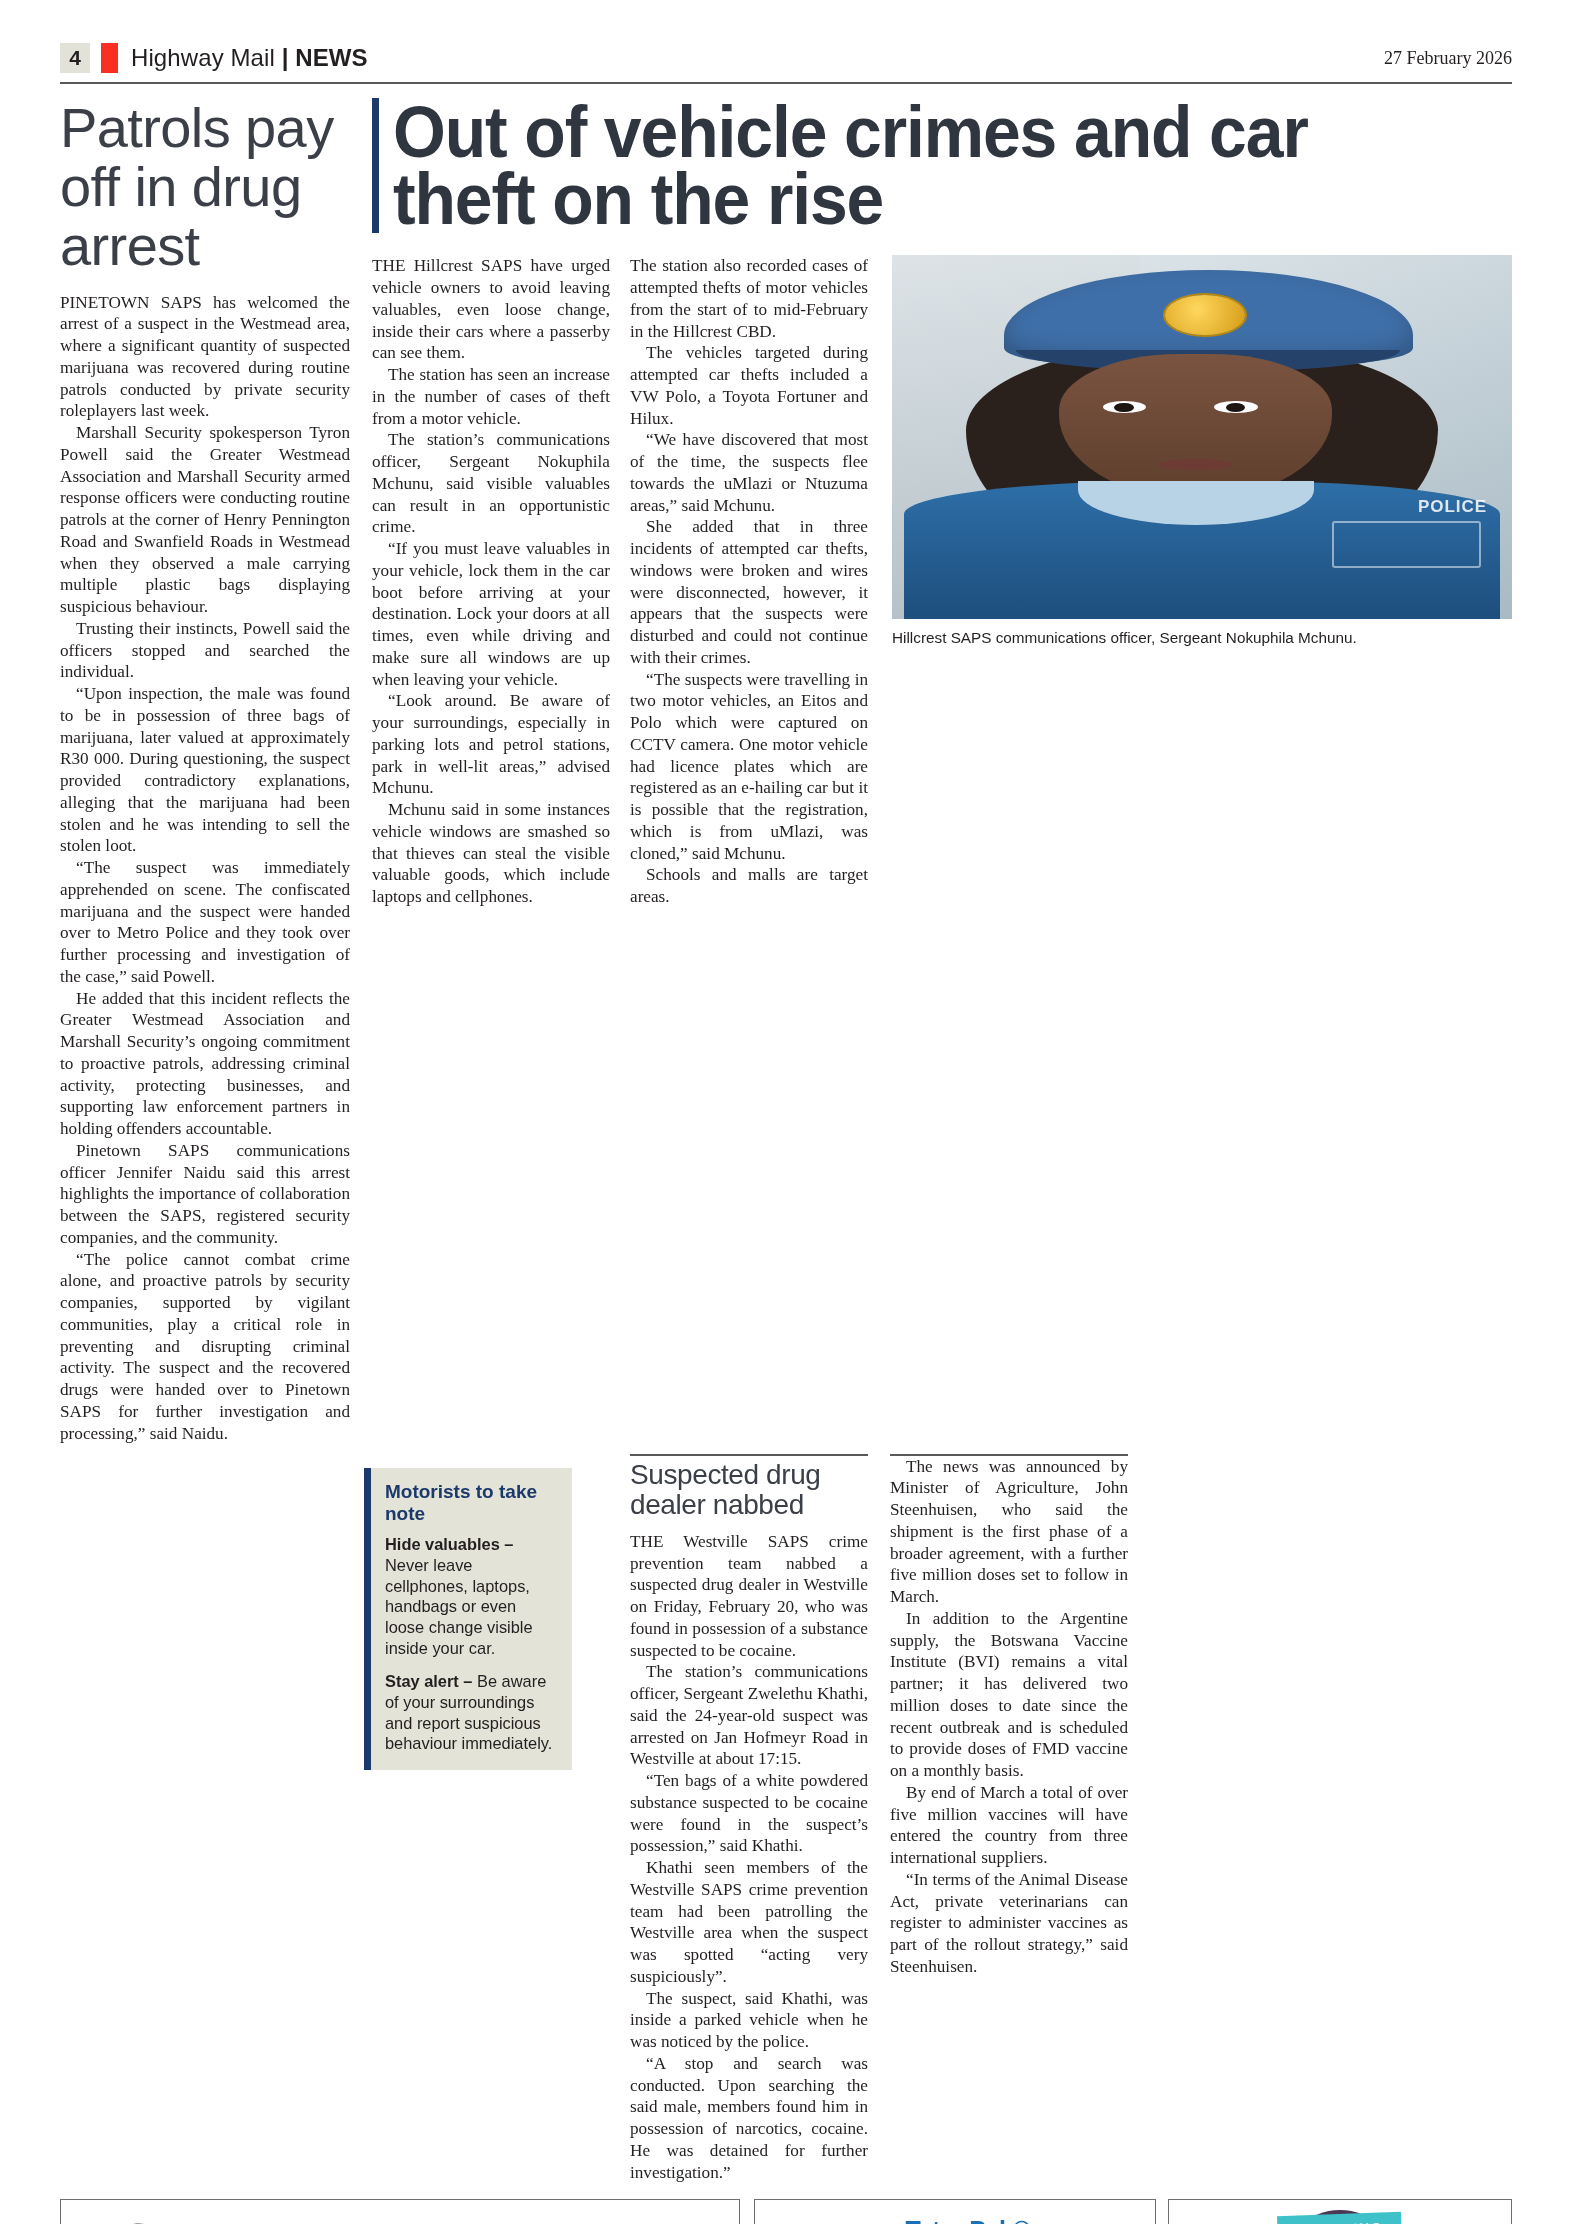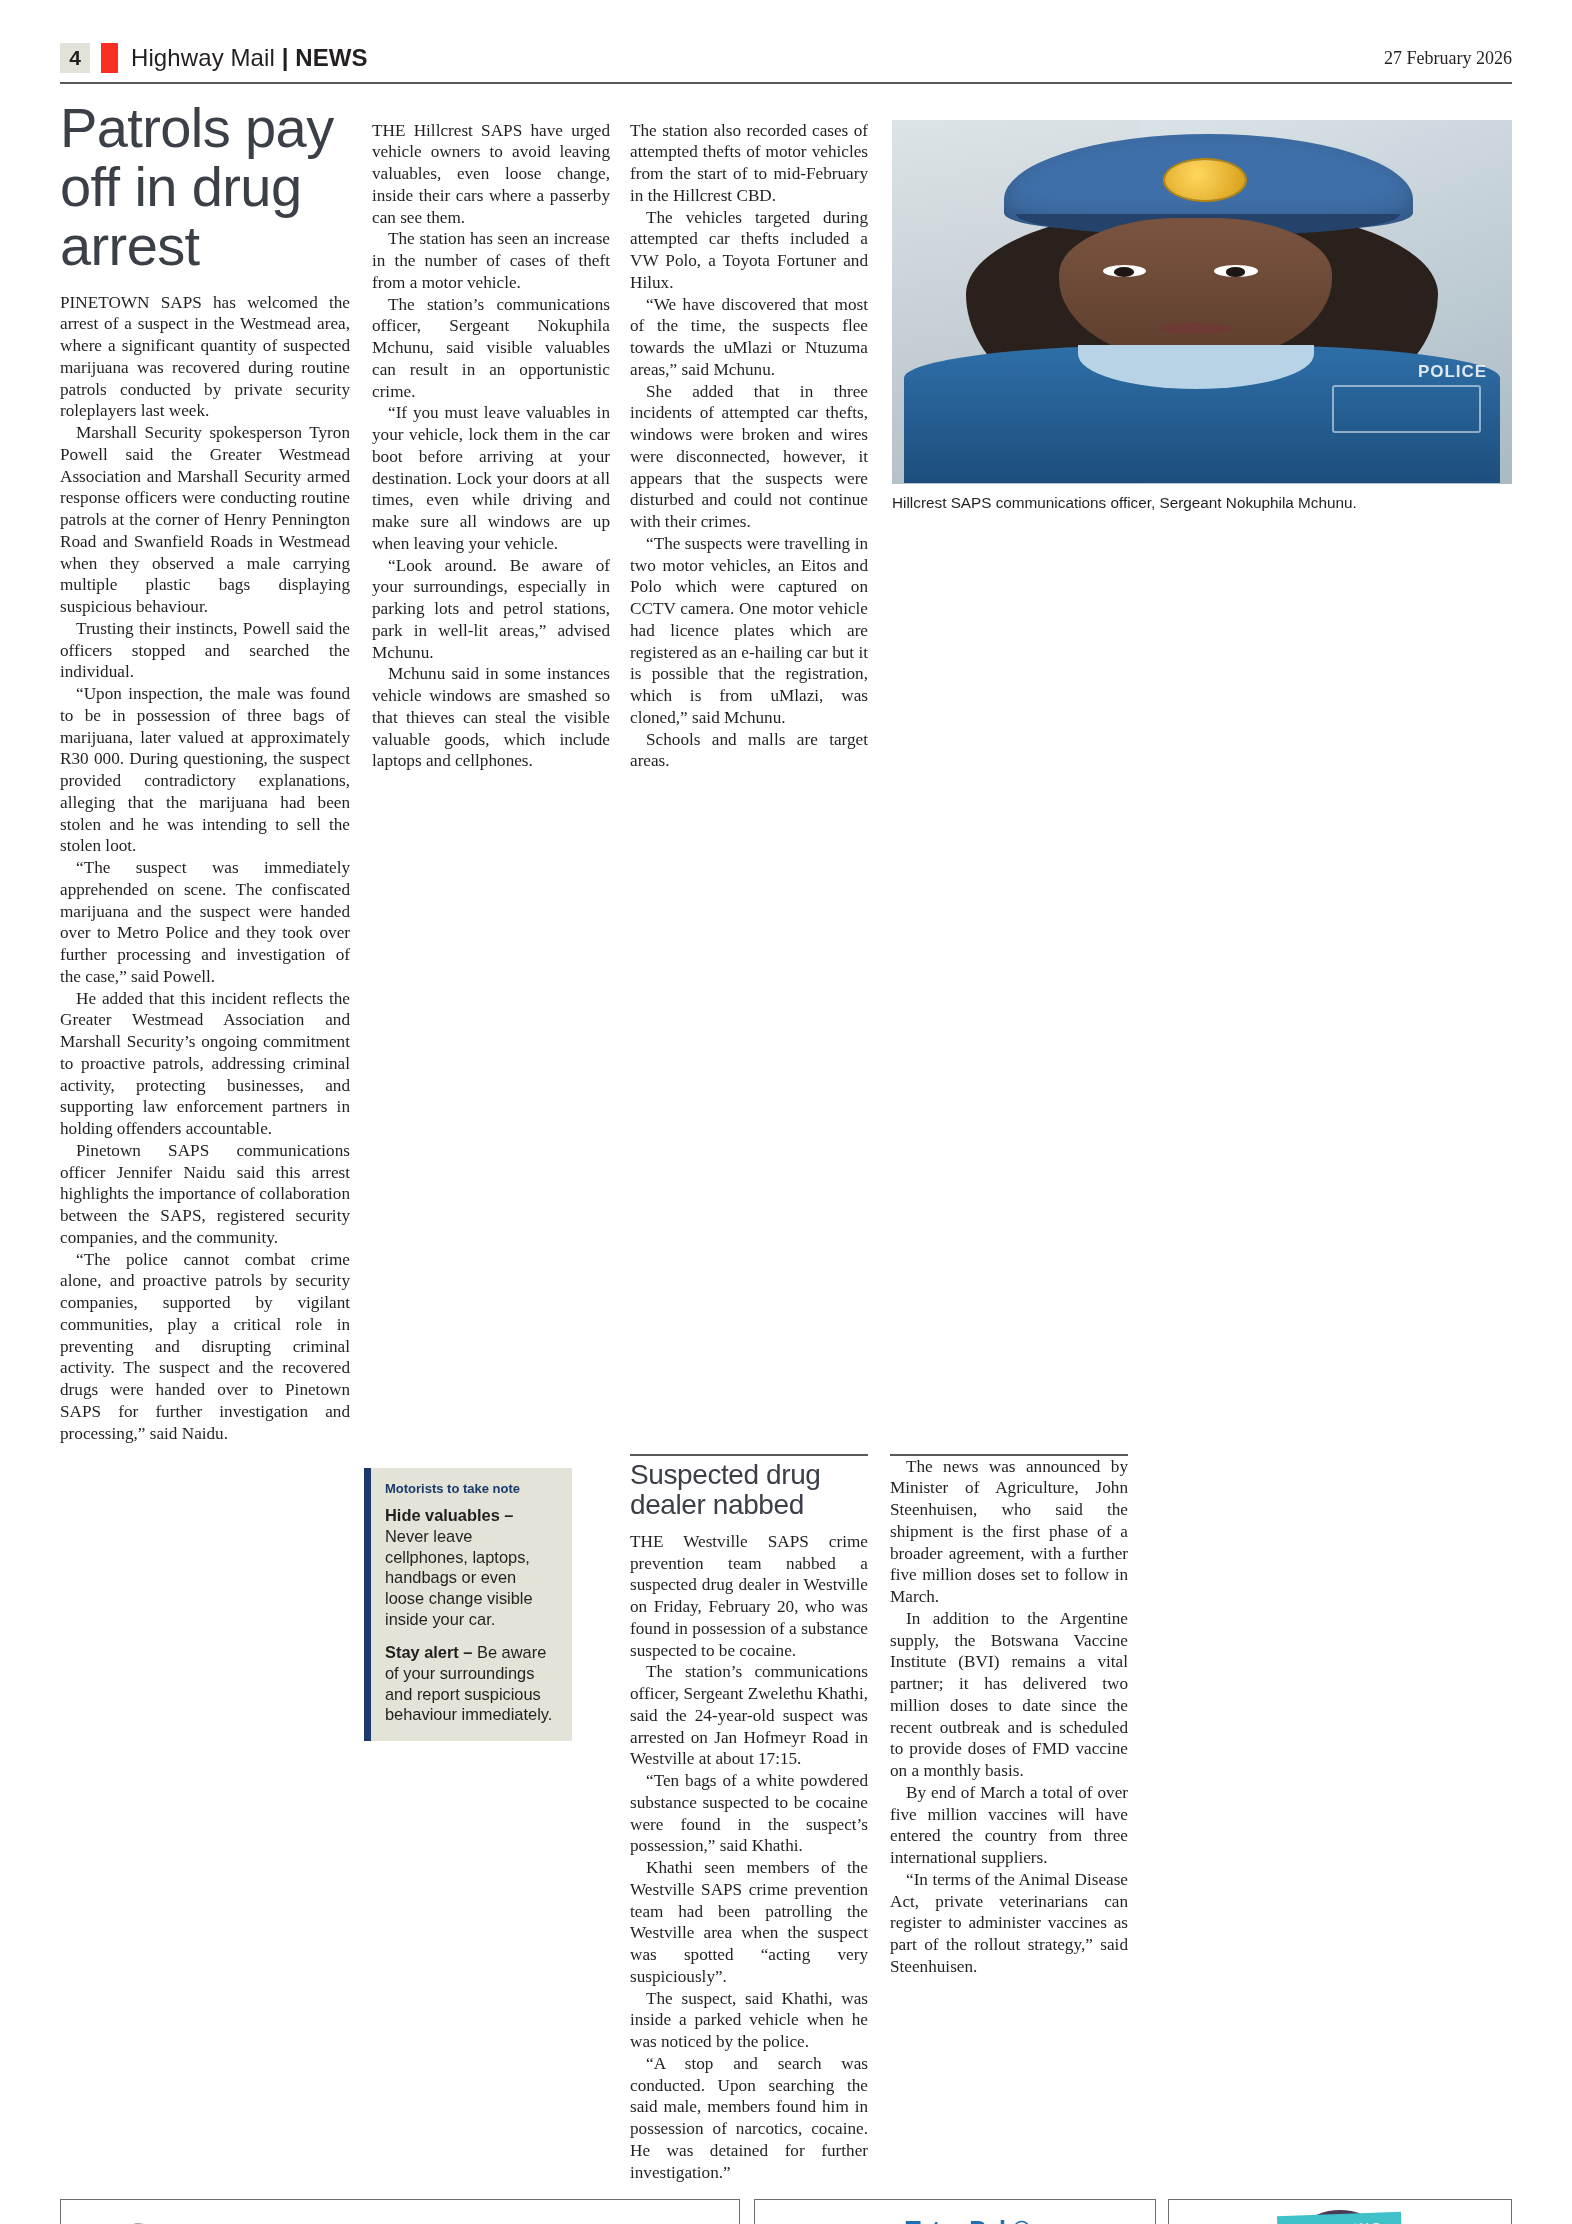--- a/index.html
+++ b/index.html
@@ -103,21 +103,21 @@
     font-family:"Liberation Sans", sans-serif; font-size:15.3px; line-height:1.28;
     color:#231f20; margin-top:9px;
   }
 
   
   .notebox {
     background:#e3e3d7; border-left:7px solid #1b3a6b;
     padding:13px 16px 16px 14px; margin-top:14px; width:208px;
   }
   .notebox h3 {
-    font-family:"Liberation Sans", sans-serif; font-size:13px; font-weight:bold;
+    font-family:"Liberation Sans", sans-serif; font-size:19px; font-weight:bold;
     color:#1b3a6b; margin:0 0 9px 0;
   }
   .notebox p {
     font-family:"Liberation Sans", sans-serif; font-size:16.4px; line-height:1.26;
     margin:0 0 13px 0; color:#231f20;
   }
   .notebox p:last-child { margin-bottom:0; }
   .notebox b { font-weight:bold; }
 
   
@@ -199,20 +199,24 @@
         <p>Trusting their instincts, Powell said the officers stopped and searched the individual.</p>
         <p>“Upon inspection, the male was found to be in possession of three bags of marijuana, later valued at approximately R30 000. During questioning, the suspect provided contradictory explanations, alleging that the marijuana had been stolen and he was intending to sell the stolen loot.</p>
         <p>“The suspect was immediately apprehended on scene. The confiscated marijuana and the suspect were handed over to Metro Police and they took over further processing and investigation of the case,” said Powell.</p>
         <p>He added that this incident reflects the Greater Westmead Association and Marshall Security’s ongoing commitment to proactive patrols, addressing criminal activity, protecting businesses, and supporting law enforcement partners in holding offenders accountable.</p>
         <p>Pinetown SAPS communications officer Jennifer Naidu said this arrest highlights the importance of collaboration between the SAPS, registered security companies, and the community.</p>
         <p>“The police cannot combat crime alone, and proactive patrols by security companies, supported by vigilant communities, play a critical role in preventing and disrupting criminal activity. The suspect and the recovered drugs were handed over to Pinetown SAPS for further investigation and processing,” said Naidu.</p>
       </div>
     </div>
 
     <div class="col-right">
+      <div class="mainhead-wrap">
+        <div class="blue-bar"></div>
+        <h1 class="mainhead">Out of vehicle crimes and car theft on the rise</h1>
+      </div>
 
       <div class="story-cols">
         <div class="sc">
           <div class="body-txt">
             <p class="first">THE Hillcrest SAPS have urged vehicle owners to avoid leaving valuables, even loose change, inside their cars where a passerby can see them.</p>
             <p>The station has seen an increase in the number of cases of theft from a motor vehicle.</p>
             <p>The station’s communications officer, Sergeant Nokuphila Mchunu, said visible valuables can result in an opportunistic crime.</p>
             <p>“If you must leave valuables in your vehicle, lock them in the car boot before arriving at your destination. Lock your doors at all times, even while driving and make sure all windows are up when leaving your vehicle.</p>
             <p>“Look around. Be aware of your surroundings, especially in parking lots and petrol stations, park in well-lit areas,” advised Mchunu.</p>
             <p>Mchunu said in some instances vehicle windows are smashed so that thieves can steal the visible valuable goods, which include laptops and cellphones.</p>

